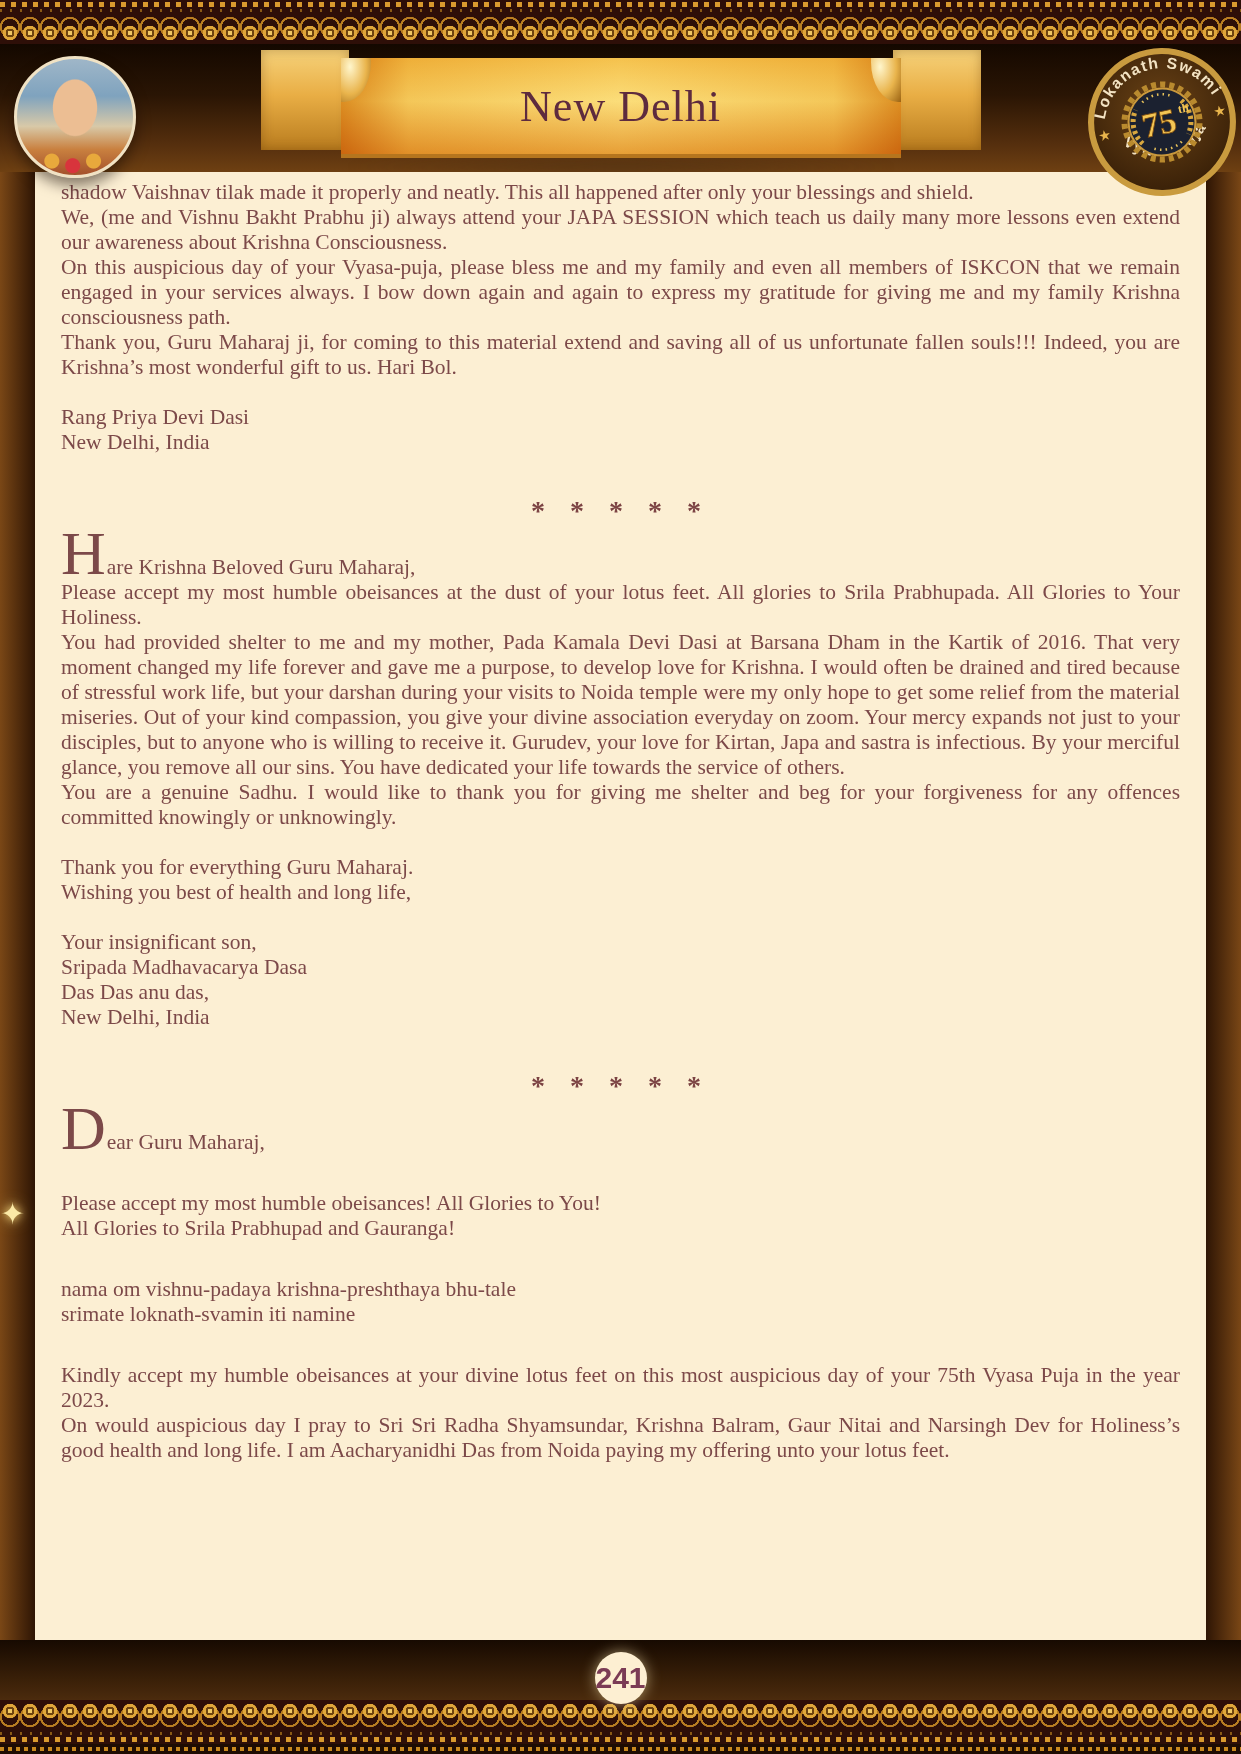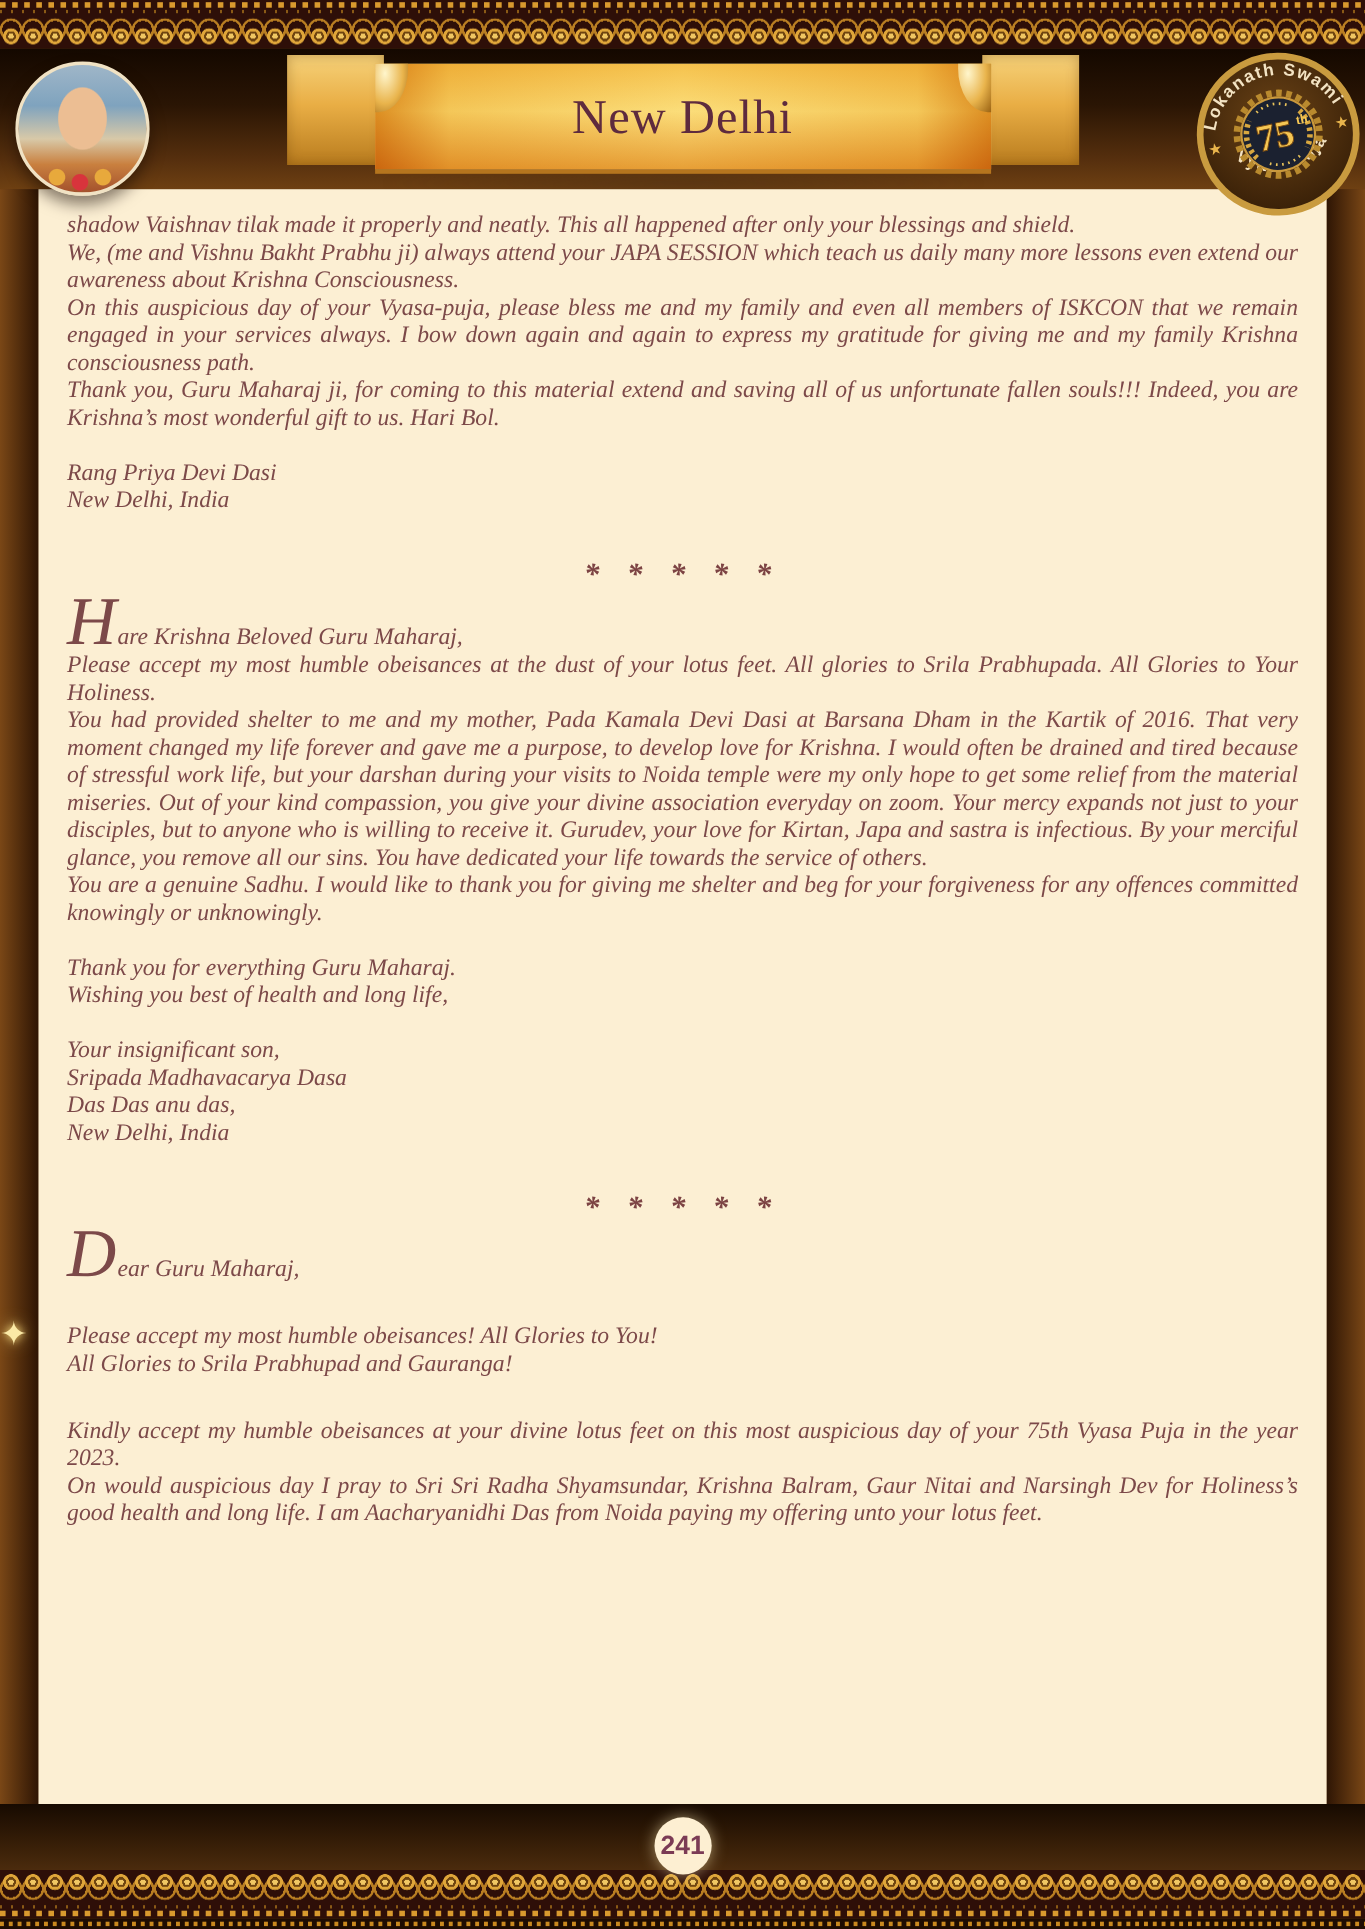--- a/index.html
+++ b/index.html
@@ -38,23 +38,22 @@
     position:absolute; left:0; right:0; top:1640px; height:114px; z-index:1;
     background:linear-gradient(180deg,#170A01 0%,#3A2008 35%,#5C3613 70%,#6E4012 100%);
   }
   .frame-left, .frame-right { position:absolute; top:172px; height:1468px; width:35px; z-index:1; }
   .frame-left  { left:0;  background:linear-gradient(90deg,#7A4716,#2E1504); }
   .frame-right { right:0; background:linear-gradient(270deg,#7A4716,#2E1504); }
 
   
   .page {
     position:absolute; left:35px; top:172px; width:1171px; height:1468px; z-index:2;
-    background:#FCEFD3; box-sizing:border-box; padding:20px 26px 0 26px; overflow:hidden;
+    background:#FCEFD3; box-sizing:border-box; padding:8px 26px 0 26px; overflow:hidden;
     color:#7C4949;
-    font-style:italic;
   }
   .page p { margin:0; font-size:21.5px; line-height:25px; }
   .justified { text-align:justify; }
   .sig-block { margin-top:25px; }
   .separator {
     text-align:center; font-weight:bold; font-size:28px; letter-spacing:9px;
     color:#7C4343; margin-top:40px;
   }
   .salutation { margin-top:62px; font-size:21.5px; line-height:60px; white-space:nowrap; }
   .dropcap { font-size:62px; line-height:0.85; letter-spacing:1px; }
@@ -110,21 +109,21 @@
   .badge { position:absolute; left:1086px; top:46px; width:152px; height:152px; z-index:6; transform:rotate(-12deg); }
   .badge svg { display:block; }
 
   
   .page-number-badge {
     position:absolute; left:50%; top:1652px; transform:translateX(-50%); z-index:4;
     width:52px; height:52px; border-radius:50%; background:#FDEFD2;
     box-shadow:0 0 14px rgba(255,236,180,.55);
     display:flex; align-items:center; justify-content:center;
     font-family:"Liberation Sans","DejaVu Sans",sans-serif;
-    font-weight:bold; font-size:24px; color:#7B3B55;
+    font-weight:bold; font-size:30px; color:#7B3B55;
   }
   .sparkle {
     position:absolute; left:0px; top:1196px; z-index:4; font-size:30px; color:#FBE9A6;
     text-shadow:0 0 8px #F6D87C, 0 0 16px rgba(246,216,124,.8);
     font-family:"DejaVu Sans",sans-serif;
   }
 </style>
 </head>
 <body>
 
@@ -216,20 +215,24 @@
 
     <div class="separator">* * * * *</div>
 
     <div>
       <p class="salutation"><span class="dropcap">D</span><span>ear Guru Maharaj,</span></p>
       <div class="gap28">
         <p>Please accept my most humble obeisances! All Glories to You!</p>
         <p>All Glories to Srila Prabhupad and Gauranga!</p>
       </div>
       <div class="gap28">
+        <p>nama om vishnu-padaya krishna-preshthaya bhu-tale</p>
+        <p>srimate loknath-svamin iti namine</p>
+      </div>
+      <div class="gap28">
         <p class="justified">Kindly accept my humble obeisances at your divine lotus feet on this most auspicious day of your 75th Vyasa Puja in the year 2023.</p>
         <p class="justified">On would auspicious day I pray to Sri Sri Radha Shyamsundar, Krishna Balram, Gaur Nitai and Narsingh Dev for Holiness’s good health and long life. I am Aacharyanidhi Das from Noida paying my offering unto your lotus feet.</p>
       </div>
     </div>
   </div>
 
   <div class="sparkle">✦</div>
   <div class="page-number-badge">
     <span>241</span>
   </div>

